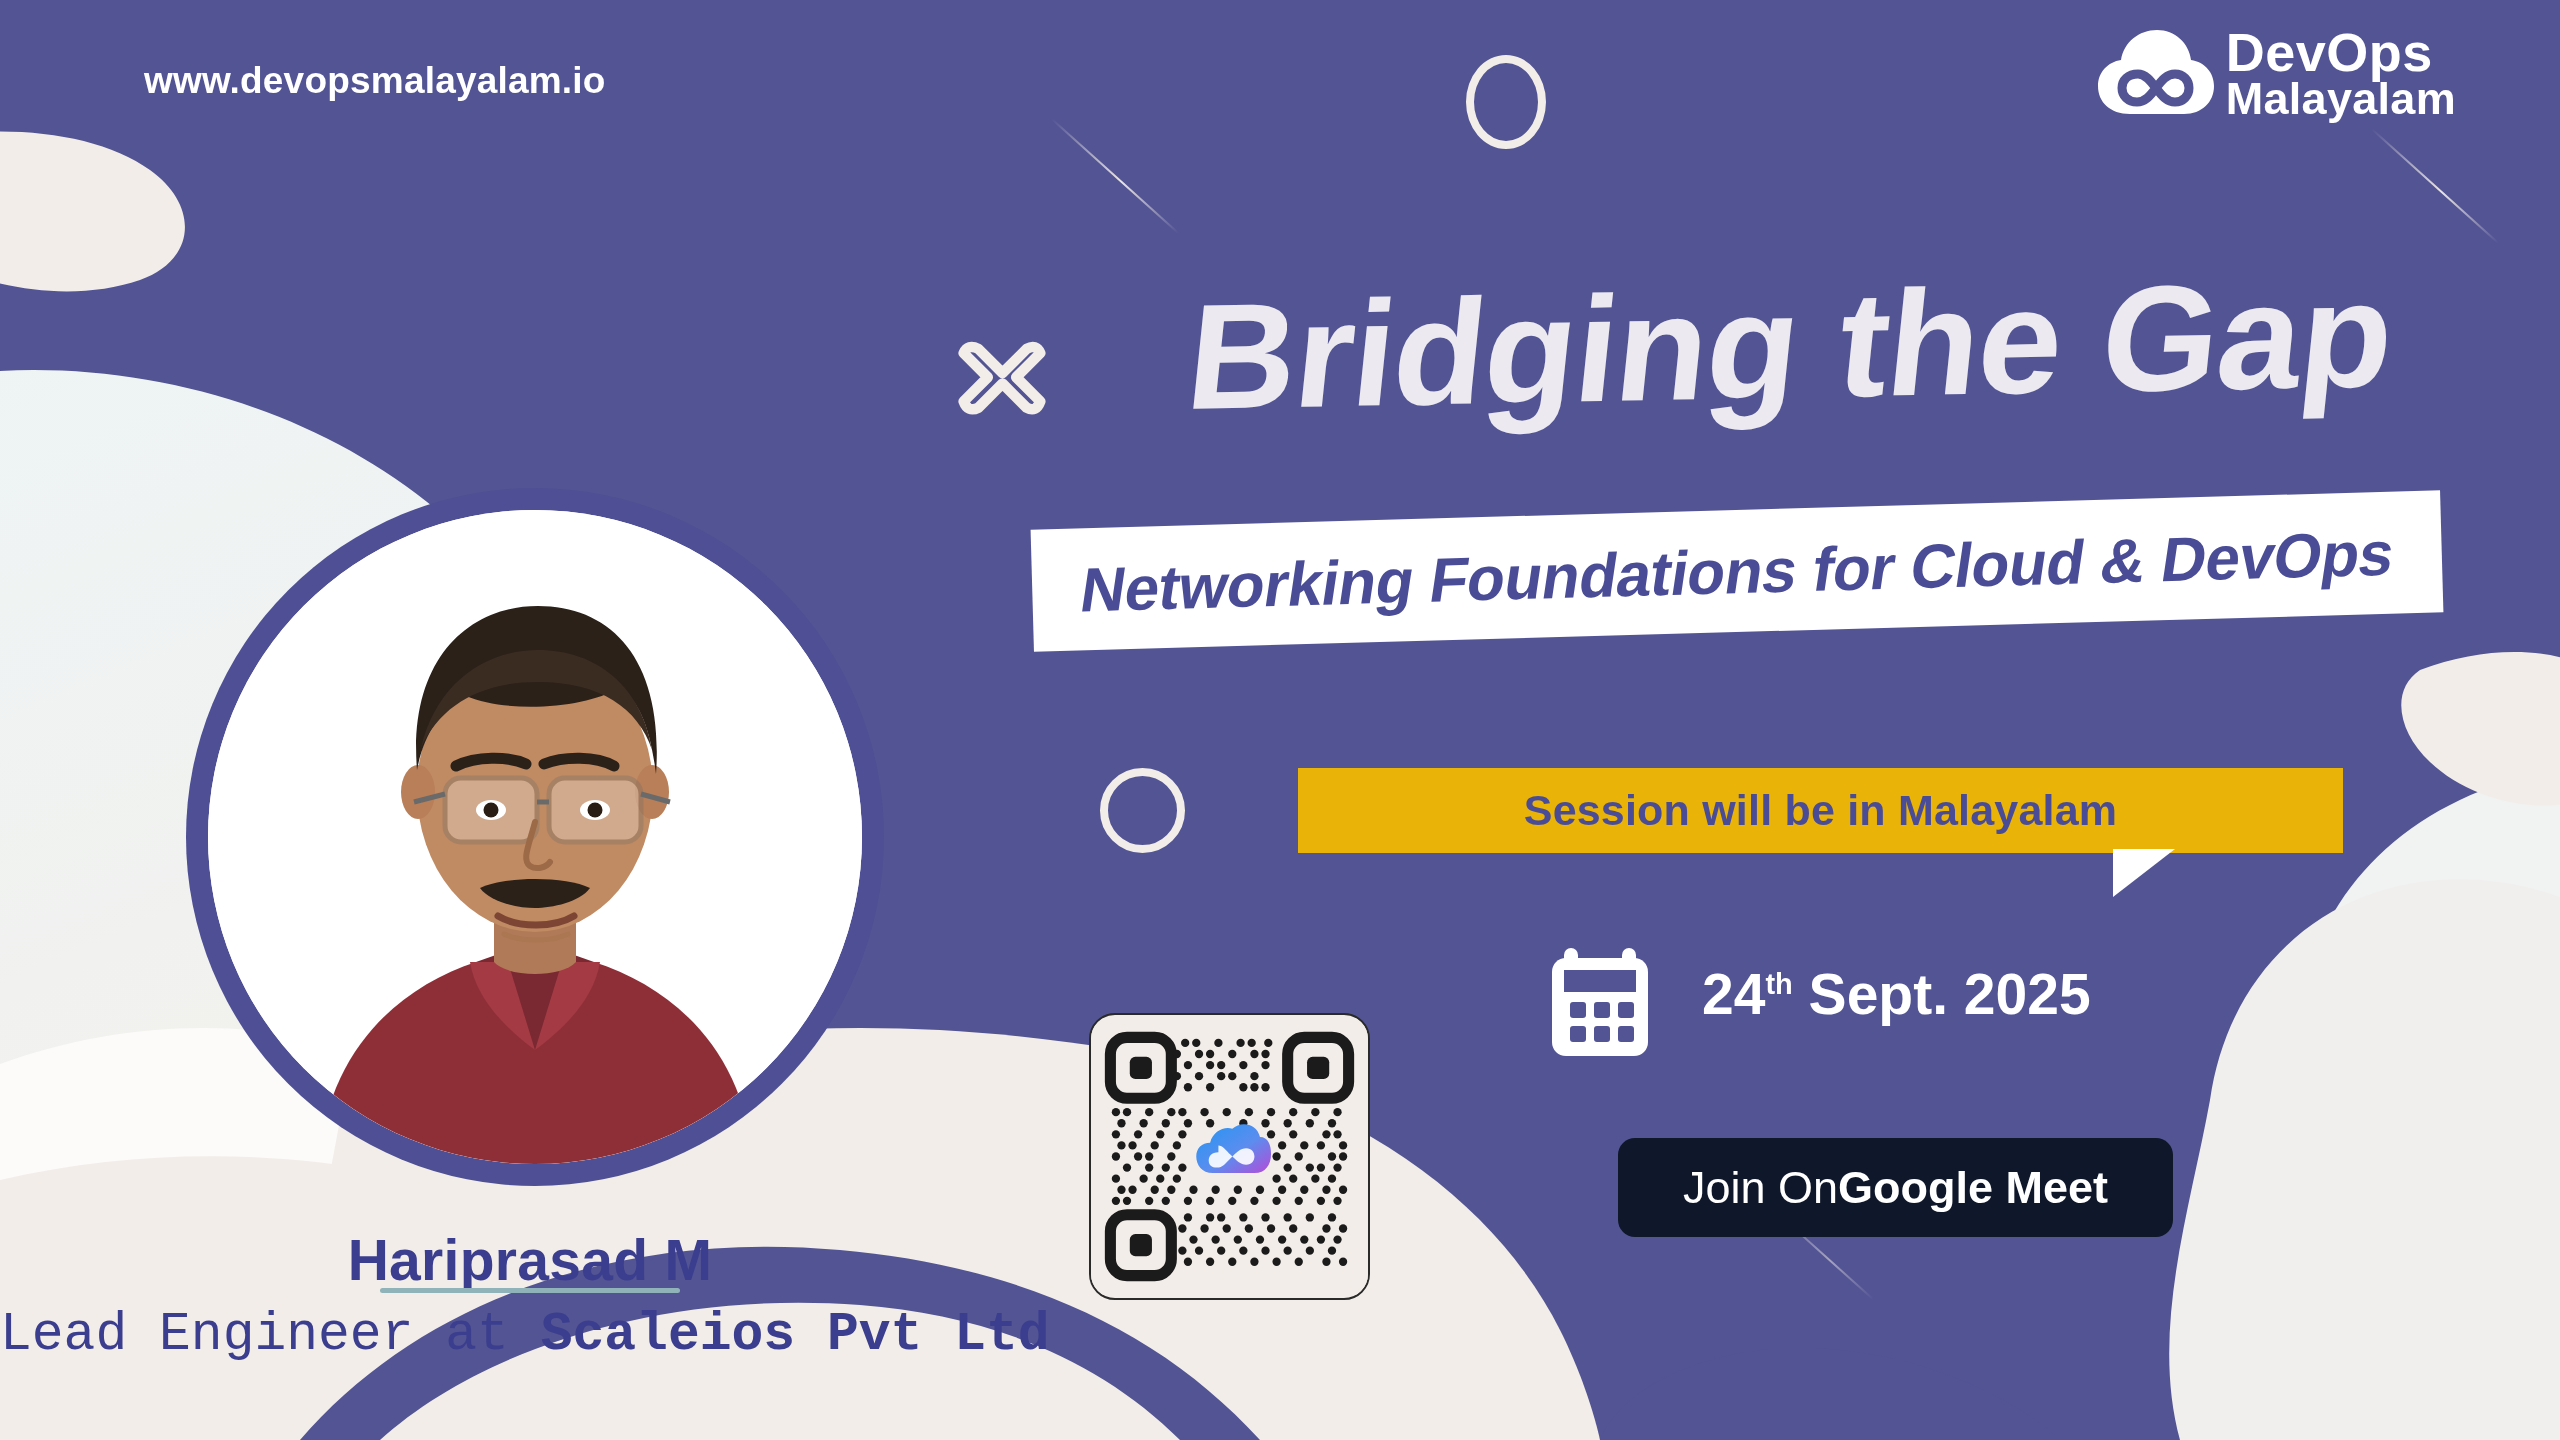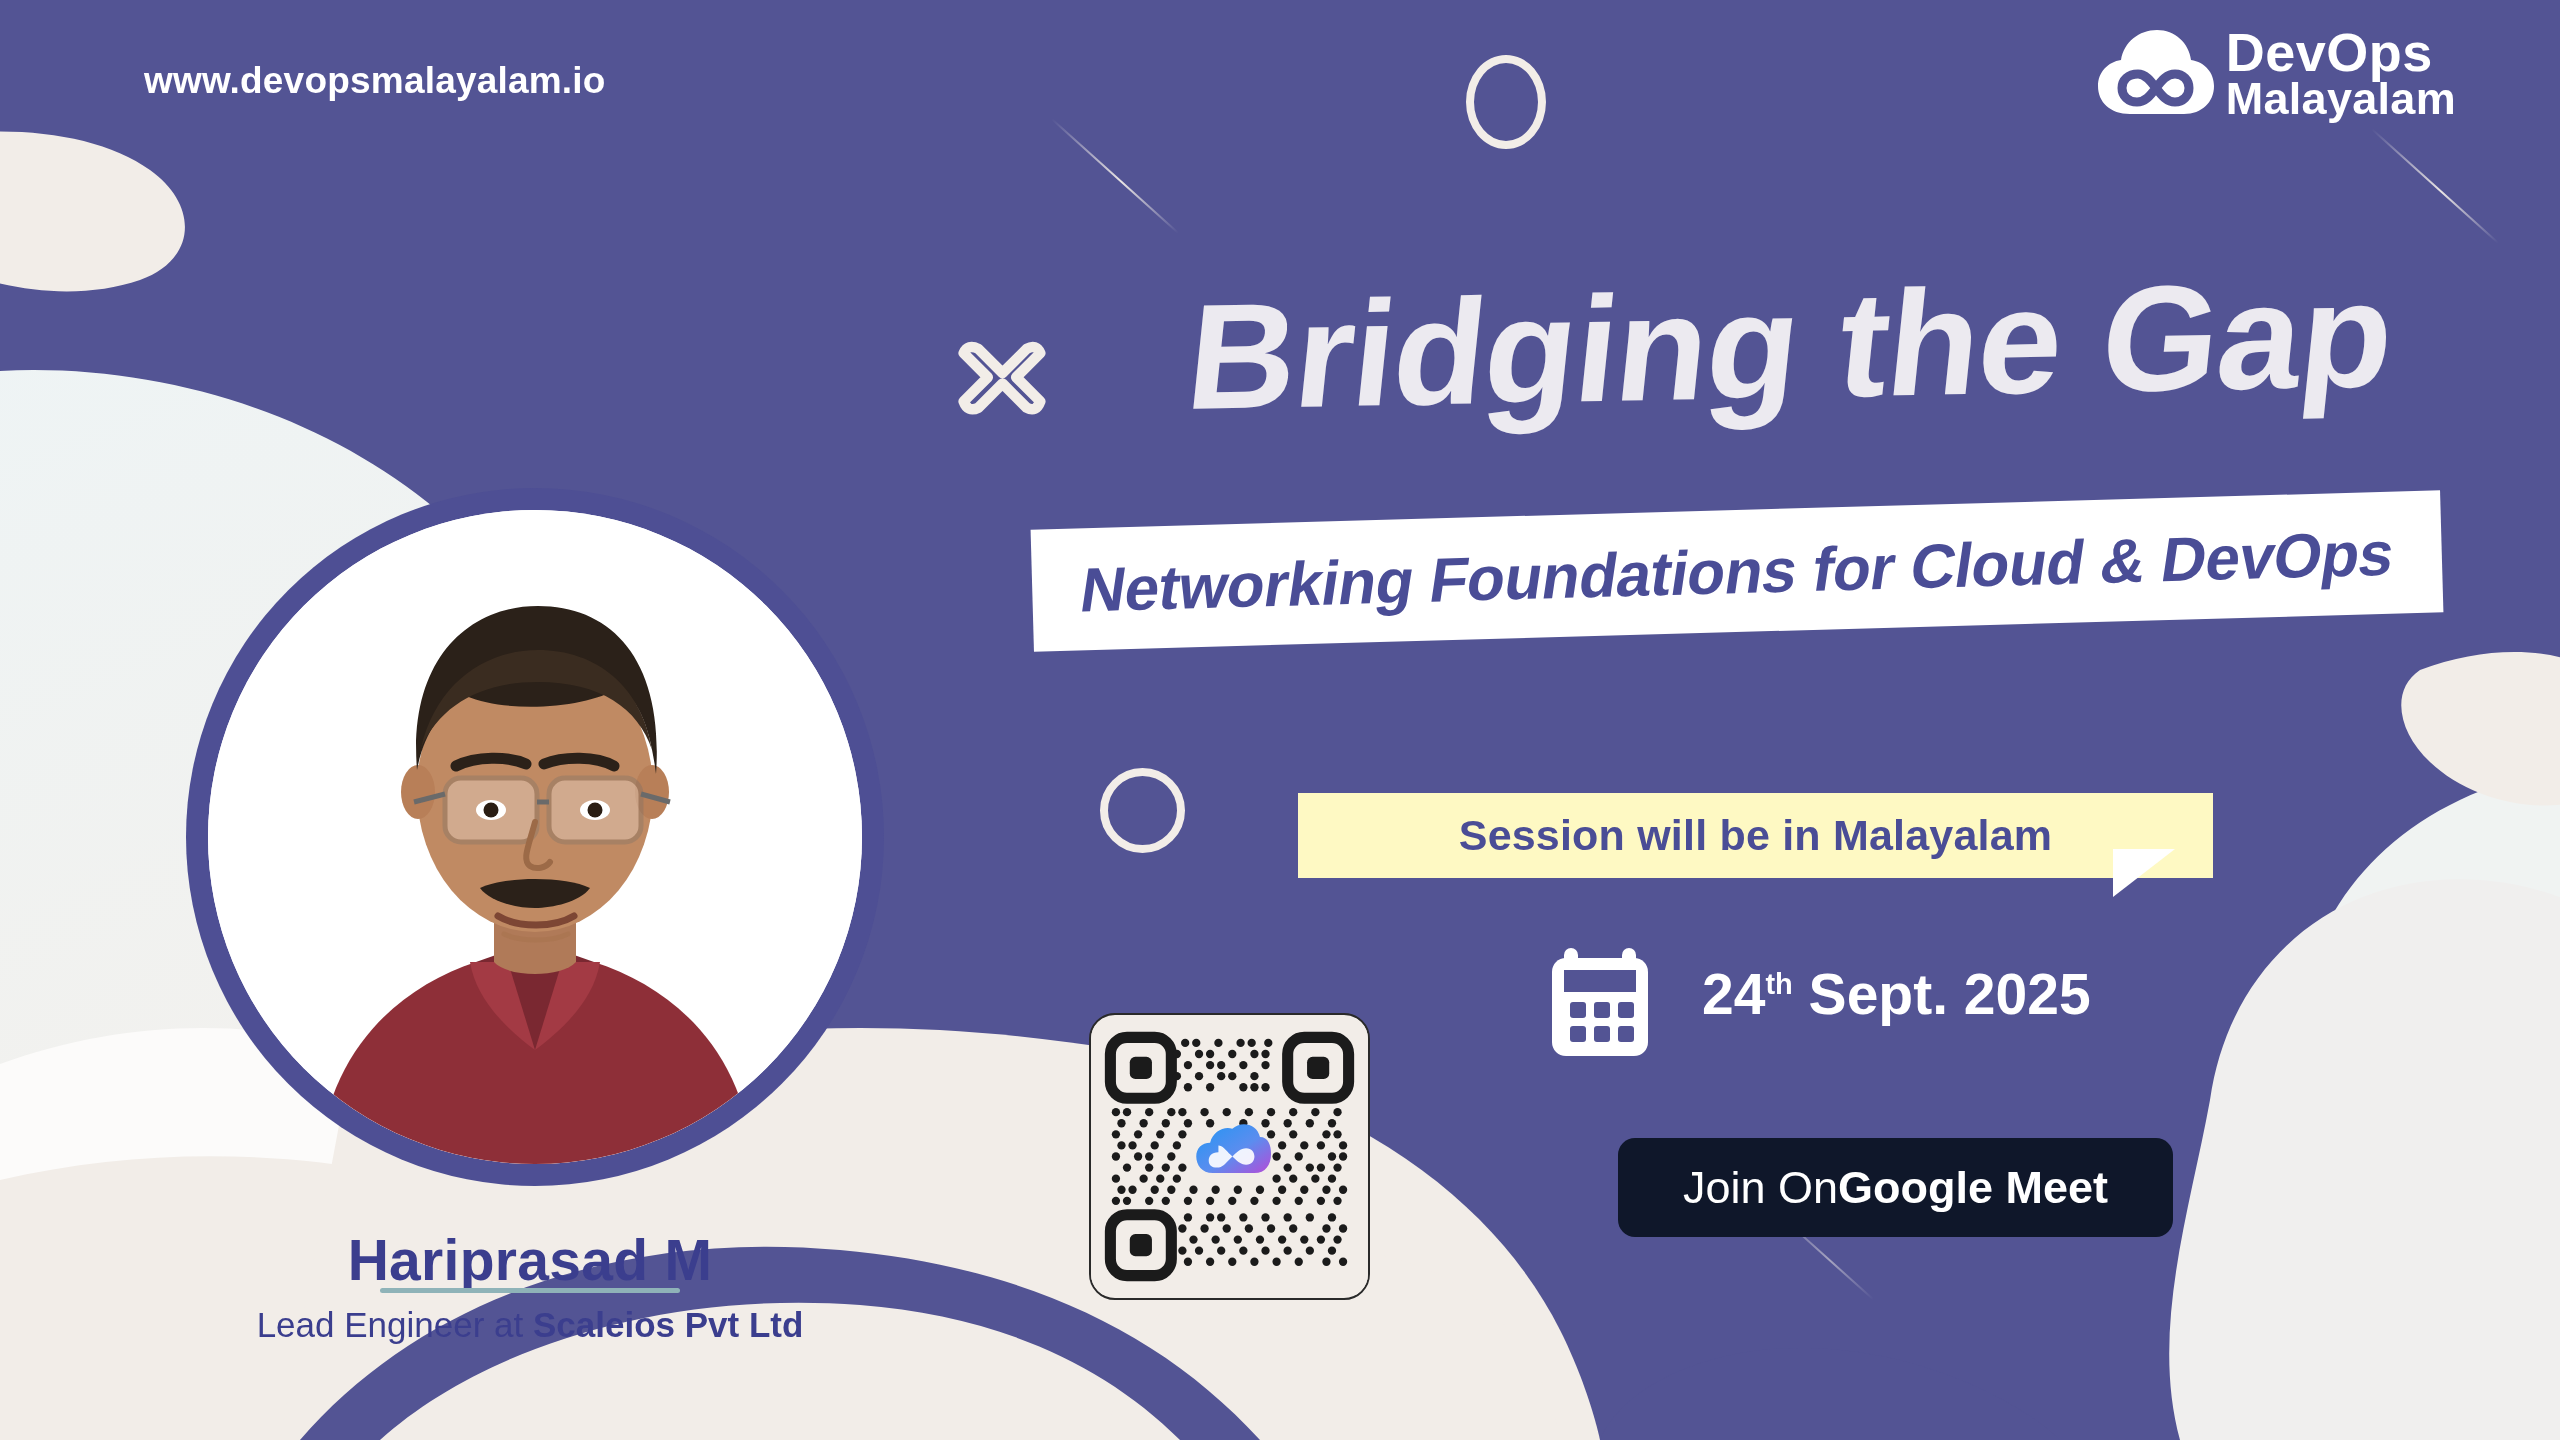--- a/index.html
+++ b/index.html
@@ -106,23 +106,23 @@
     font-stretch: condensed;
     letter-spacing: -.5px;
     transform: skewX(-10deg);
     white-space: nowrap;
     font-family: "Liberation Sans Narrow", "Liberation Sans", sans-serif;
   }
 
   
   .bubble {
     position: absolute;
-    left: 1298px; top: 793px;
-    width: 915px; height: 85px;
-    background: #fef9c3;
+    left: 1298px; top: 768px;
+    width: 1045px; height: 85px;
+    background: #eab308;
     display: flex; align-items: center; justify-content: center;
   }
   .bubble span {
     color: #4a4d96;
     font-size: 43px;
     font-weight: bold;
     letter-spacing: .2px;
     white-space: nowrap;
   }
   .bubble-tail {
@@ -223,24 +223,25 @@
   .name-rule {
     position: absolute;
     left: 380px; top: 1288px;
     width: 300px; height: 5px;
     background: #8fb3b8;
     border-radius: 3px;
   }
   .speaker-role {
     position: absolute;
     left: 0; top: 1305px; width: 1060px;
-    text-align: center;
+    text-align: left;
     color: #3b3e8e;
-    font-size: 35px;
+    font-size: 53px;
     font-weight: normal;
+    font-family: Liberation Mono, monospace;
   }
   .speaker-role .strong { font-weight: bold; }
 </style>
 </head>
 <body>
 
 <div class="poster">
 
   <div class="bg-layer">
     <svg viewBox="0 0 2560 1440" preserveAspectRatio="none">

